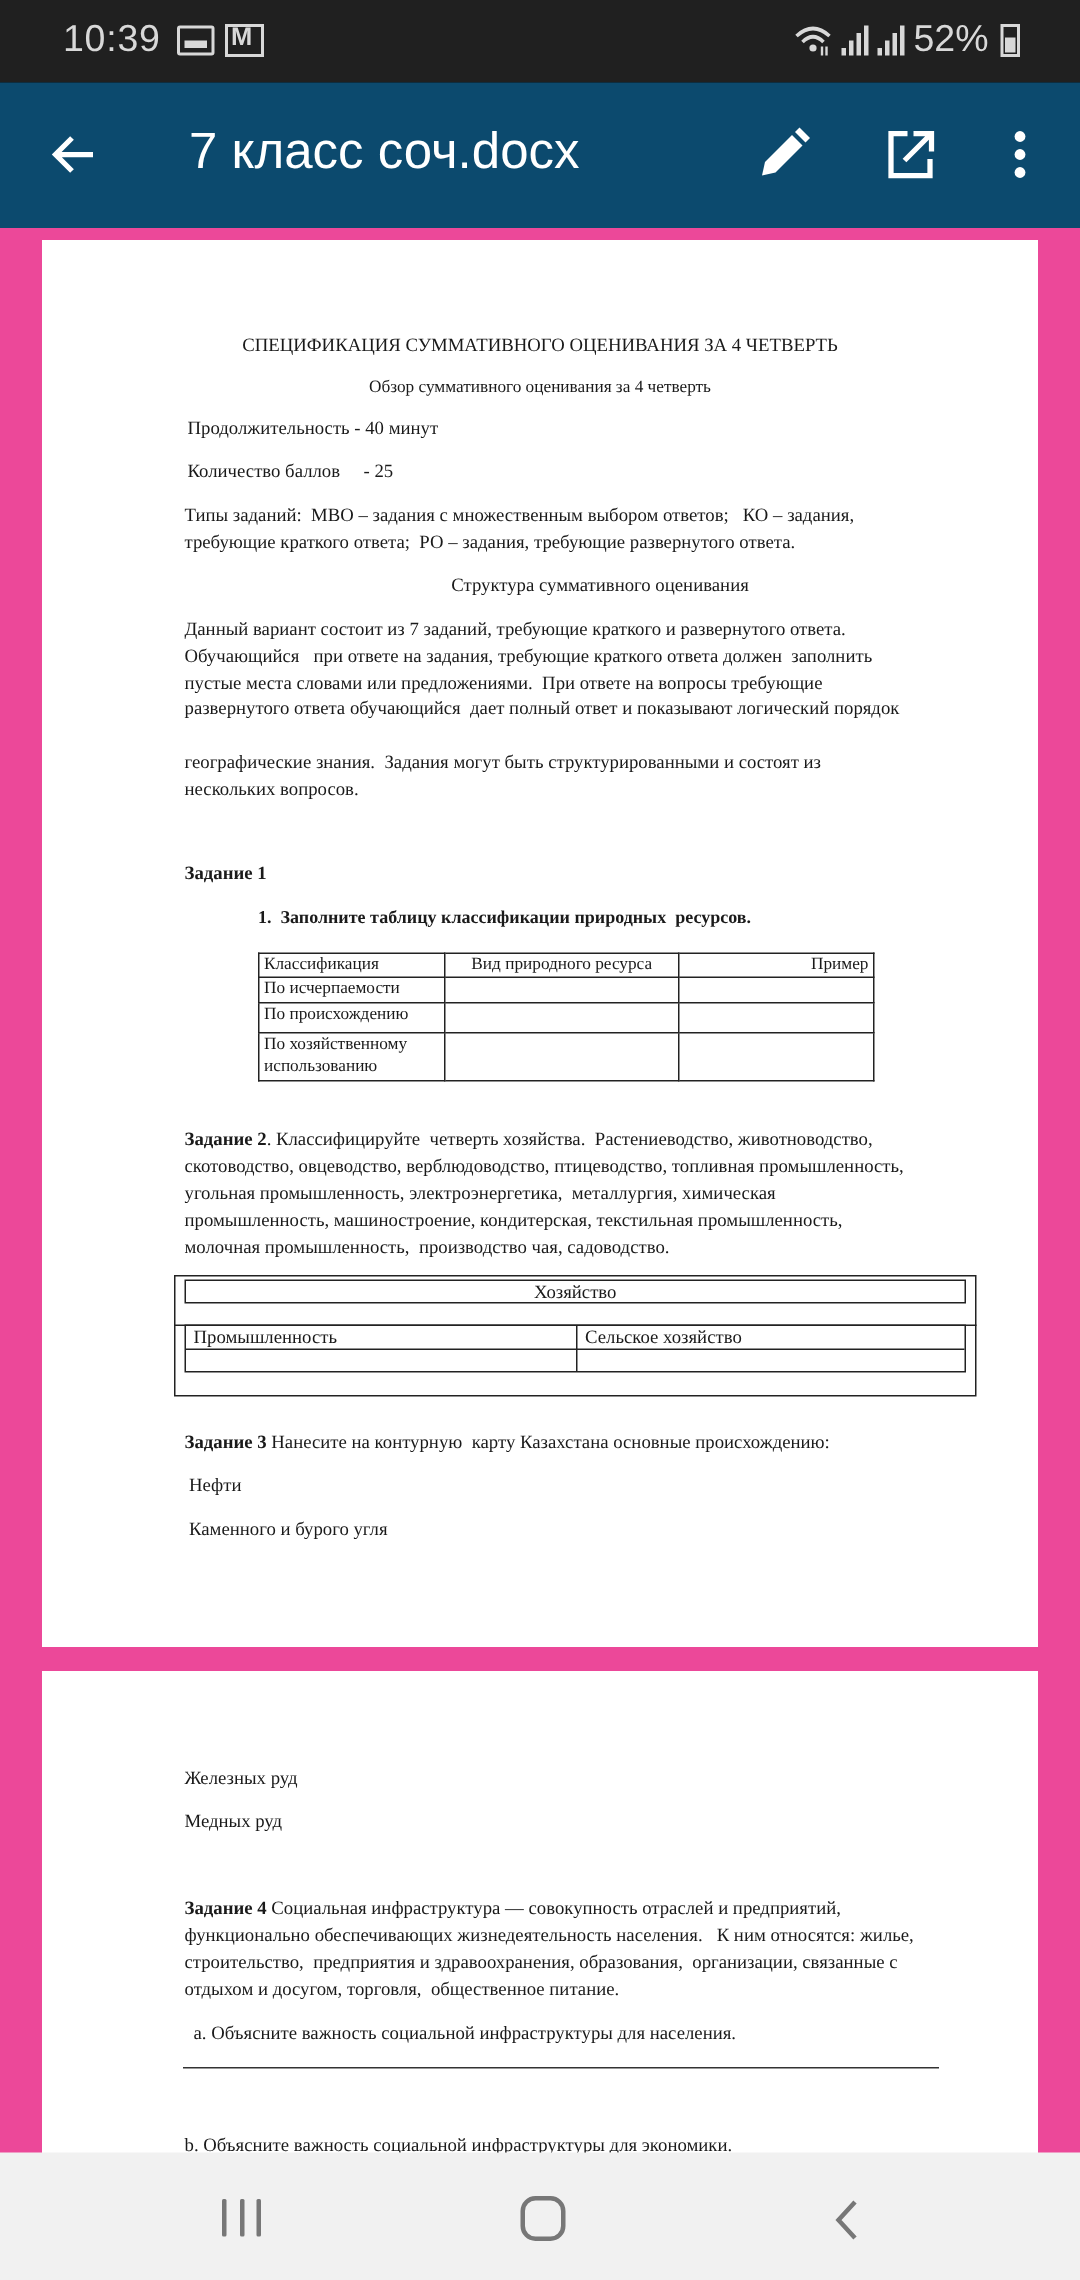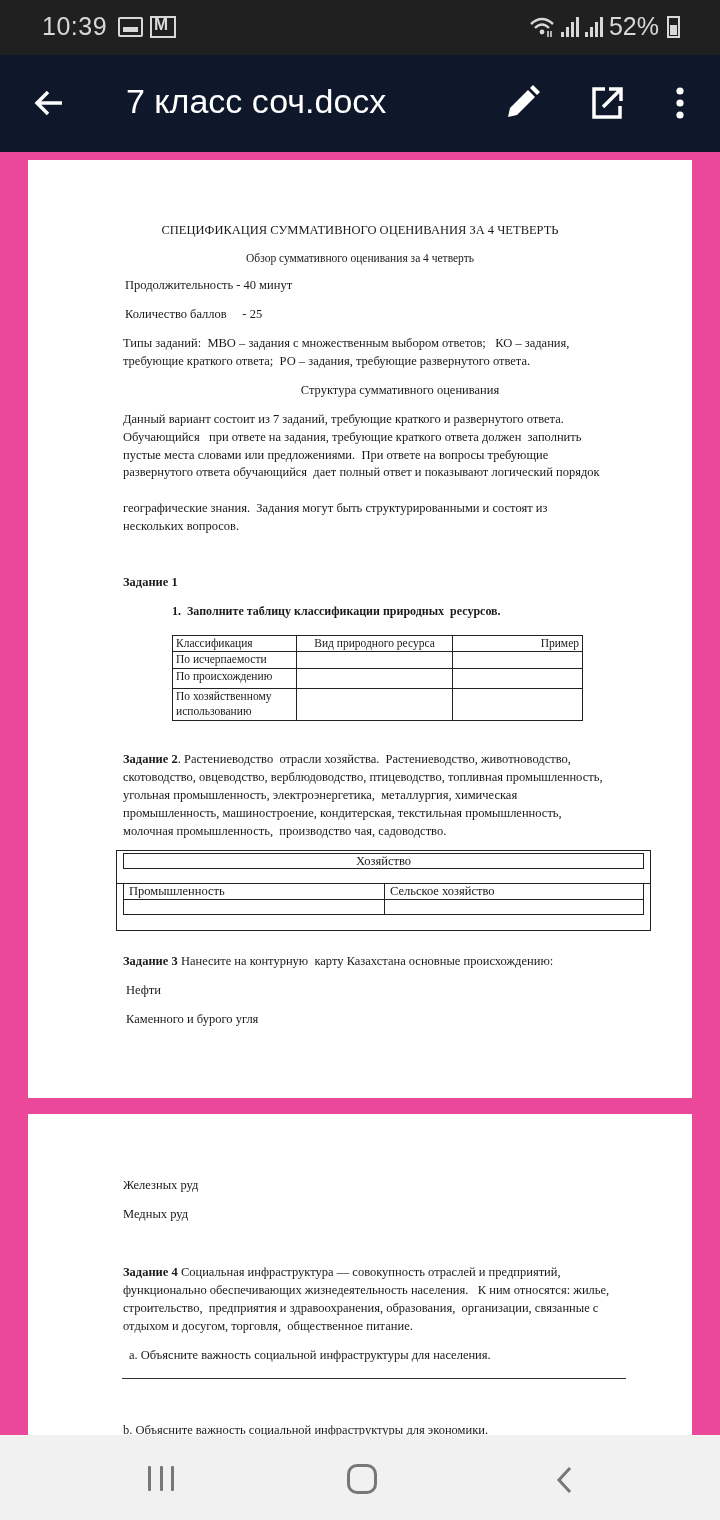--- a/index.html
+++ b/index.html
@@ -12,21 +12,21 @@
     .status-icon-gallery::after { content: ""; position: absolute; left: 3px; right: 3px; bottom: 3px; height: 5px; background: #d8d8d8; }
     .status-icon-gmail { position: absolute; left: 150px; top: 16px; width: 26px; height: 22px; border: 2px solid #d8d8d8; }
     .status-icon-gmail span { position: absolute; left: 2px; top: -3px; font-size: 17px; font-weight: bold; color: #d8d8d8; }
     .status-right { position: absolute; right: 40px; top: 12px; display: flex; align-items: center; gap: 6px; font-size: 25px; }
     .wifi-icon { width: 26px; height: 22px; position: relative; }
     .signal-icon { display: flex; align-items: flex-end; gap: 2px; height: 20px; }
     .signal-icon i { display: block; width: 3px; background: #d8d8d8; }
     .battery-icon { width: 13px; height: 22px; border: 2px solid #d8d8d8; position: relative; margin-left: 2px; }
     .battery-icon::before { content: ""; position: absolute; left: 1px; right: 1px; bottom: 1px; height: 52%; background: #d8d8d8; }
 
-    .app-bar { position: absolute; left: 0; top: 55px; width: 720px; height: 97px; background: #0f172a; color: #fff; }
+    .app-bar { position: absolute; left: 0; top: 55px; width: 720px; height: 97px; background: #0c4a6e; color: #fff; }
     .back-button { position: absolute; left: 28px; top: 26px; width: 44px; height: 44px; }
     .doc-title { position: absolute; left: 126px; top: 27px; font-size: 34px; font-weight: normal; color: #fff; }
     .edit-button { position: absolute; left: 500px; top: 26px; width: 44px; height: 44px; }
     .open-external-button { position: absolute; left: 585px; top: 26px; width: 44px; height: 44px; }
     .more-button { position: absolute; left: 666px; top: 26px; width: 28px; height: 44px; }
 
     .viewer { position: absolute; left: 0; top: 152px; width: 720px; height: 1422px; background: #ec4899; overflow: hidden; }
     .page { position: absolute; left: 28px; width: 664px; background: #fff; font-family: "Liberation Serif", serif; color: #1a1a1a; }
     .page1 { top: 8px; height: 938px; }
     .page2 { top: 962px; height: 400px; }
@@ -137,21 +137,21 @@
         <td></td>
       </tr>
       <tr style="height:32px">
         <td>По хозяйственному использованию</td>
         <td></td>
         <td></td>
       </tr>
     </tbody>
       </table>
 
-    <div class="t" style="left:95px; top:590px; white-space:pre"><b>Задание 2</b><span>. Растениеводство  отрасли хозяйства.  Растениеводство, животноводство,</span></div>
+    <div class="t" style="left:95px; top:590px; white-space:pre"><b>Задание 2</b><span>. Классифицируйте  четверть хозяйства.  Растениеводство, животноводство,</span></div>
     <div class="t" style="left:95px; top:608px; white-space:pre">скотоводство, овцеводство, верблюдоводство, птицеводство, топливная промышленность,</div>
     <div class="t" style="left:95px; top:626px; white-space:pre">угольная промышленность, электроэнергетика,  металлургия, химическая</div>
     <div class="t" style="left:95px; top:644px; white-space:pre">промышленность, машиностроение, кондитерская, текстильная промышленность,</div>
     <div class="t" style="left:95px; top:662px; white-space:pre">молочная промышленность,  производство чая, садоводство.</div>
 
     <div class="hz-outer">
       <div class="hz-box" style="left:6px; top:2px; width:521px; height:16px; text-align:center; line-height:14px">Хозяйство</div>
       <div style="position:absolute; left:-1px; top:32px; width:535px; height:1px; background:#222"></div>
       <div class="hz-box" style="left:6px; top:32px; width:521px; height:32px">
         <div style="position:absolute; left:0; top:15px; width:519px; height:1px; background:#222"></div>

